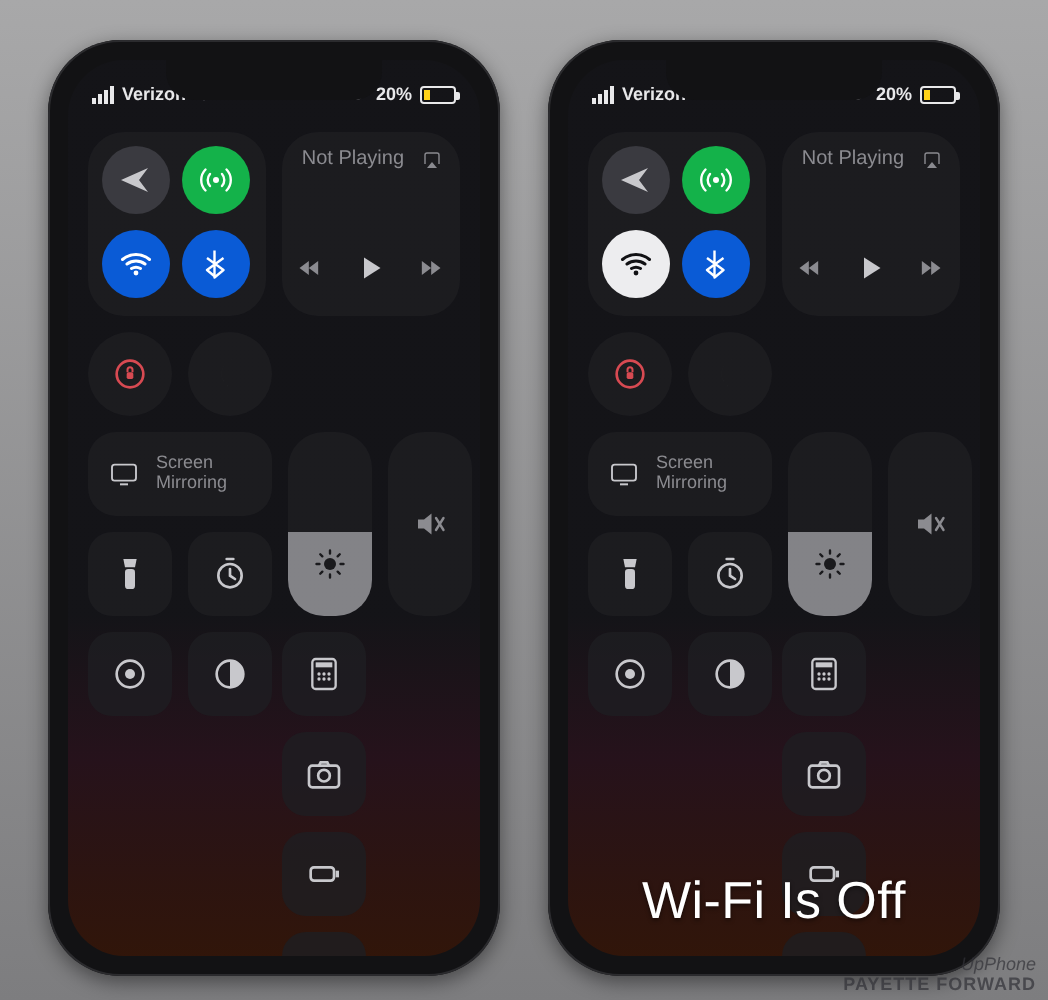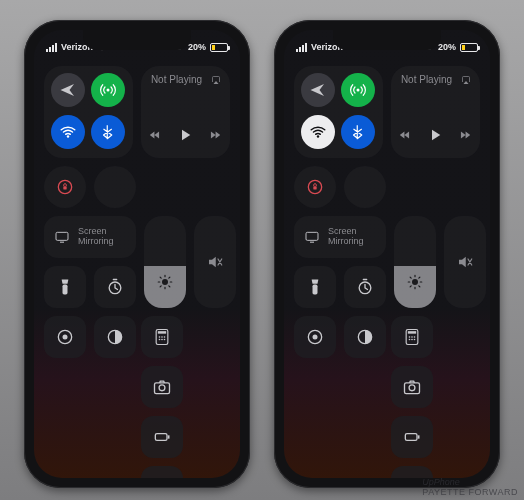--- a/index.html
+++ b/index.html
@@ -126,24 +126,24 @@
 
   .caption{
     position:absolute;bottom:12px;left:0;right:0;
     text-align:center;font-size:26px;color:#fff;
     font-weight:300;text-shadow:0 1px 2px rgba(0,0,0,.5);
     letter-spacing:.2px;
   }
 
   .watermark{
     position:absolute;right:6px;bottom:2px;
-    text-align:left;font-size:9px;color:rgba(50,50,55,.7);
+    text-align:right;font-size:9px;color:rgba(50,50,55,.7);
     font-style:italic;line-height:1.1;
   }
-  .watermark b{display:block;font-style:normal;font-weight:400;letter-spacing:.5px;}
+  .watermark b{display:block;font-style:normal;font-weight:700;letter-spacing:.5px;}
 </style>
 </head>
 <body>
 
 <svg width="0" height="0" style="position:absolute">
   <defs>
     <g id="i-plane">
         <path d="M2 12l18-8-6 8 6 8-18-8 6-1z" fill="currentColor"></path>
       </g>
     <g id="i-cell">
@@ -583,20 +583,21 @@
             <div class="tile">
                 <svg viewBox="0 0 24 24" style="color:#c8c8cc">
                   <use href="#i-remote"></use>
                 </svg>
               </div>
           </div>
         </div>
 
       </div>
 
+      <div class="caption">Wi-Fi Is Off</div>
     </div>
   </div>
   </div>
 
 <div class="watermark">
   <span>UpPhone</span>
   <b>PAYETTE FORWARD</b>
 </div>
 
 </body></html>

